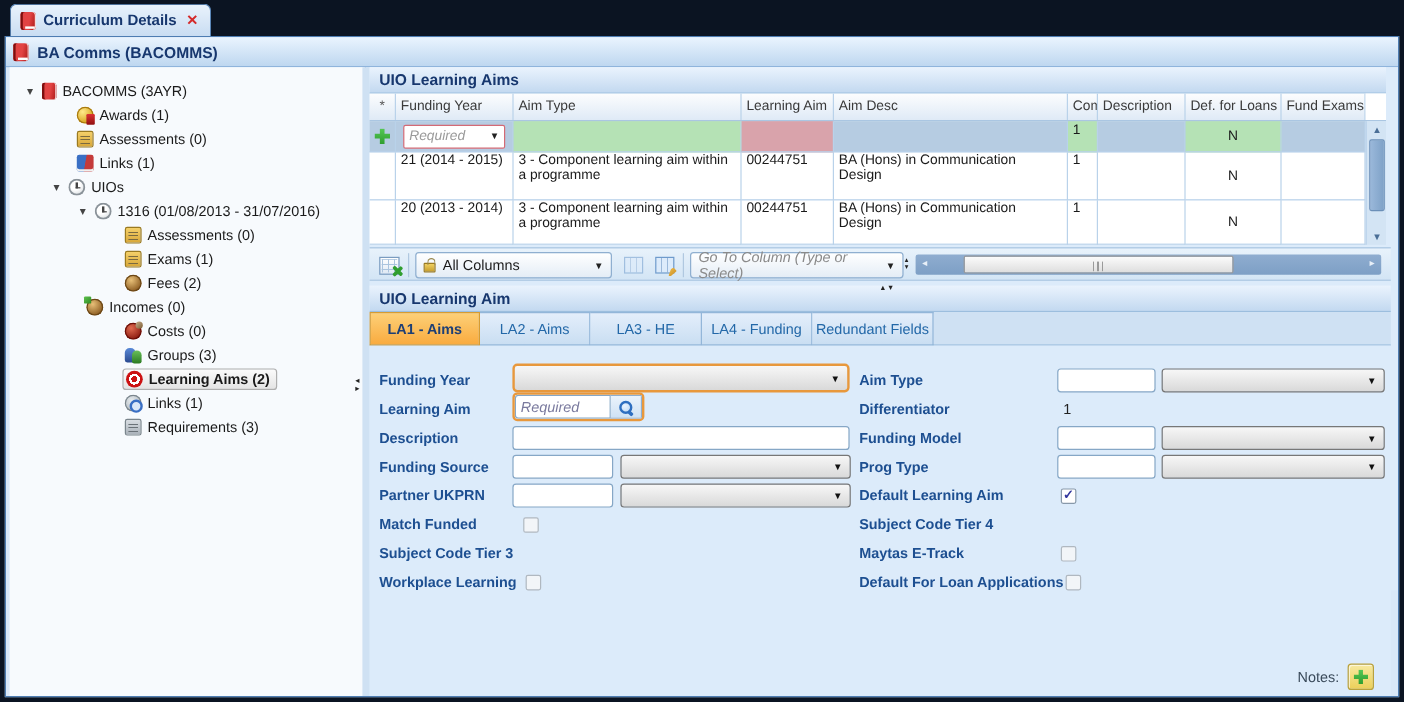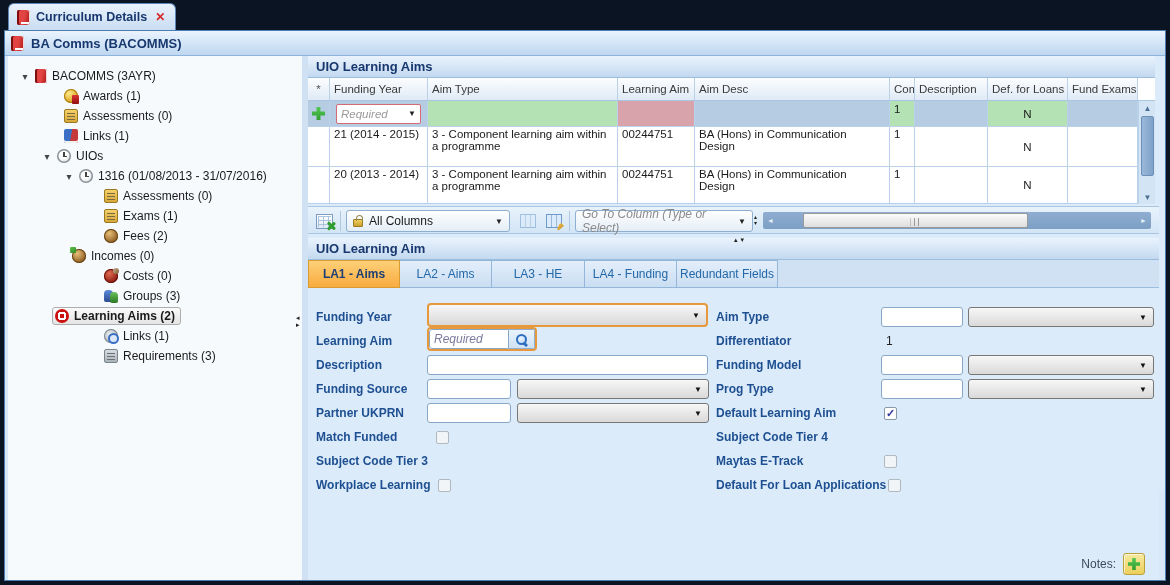--- a/index.html
+++ b/index.html
@@ -249,21 +249,21 @@
           <span>Incomes (0)</span>
         </div>
         <div class="trow" style="padding-left:96px">
           <span class="ti ti-cost"></span>
           <span>Costs (0)</span>
         </div>
         <div class="trow" style="padding-left:96px">
           <span class="ti ti-group"></span>
           <span>Groups (3)</span>
         </div>
-        <div class="trow" style="padding-left:44px">
+        <div class="trow" style="padding-left:94px">
           <span class="tsel">
             <span class="ti ti-target"></span>
             <span>Learning Aims (2)</span>
           </span>
         </div>
         <div class="trow" style="padding-left:96px">
           <span class="ti ti-link"></span>
           <span>Links (1)</span>
         </div>
         <div class="trow" style="padding-left:96px">

